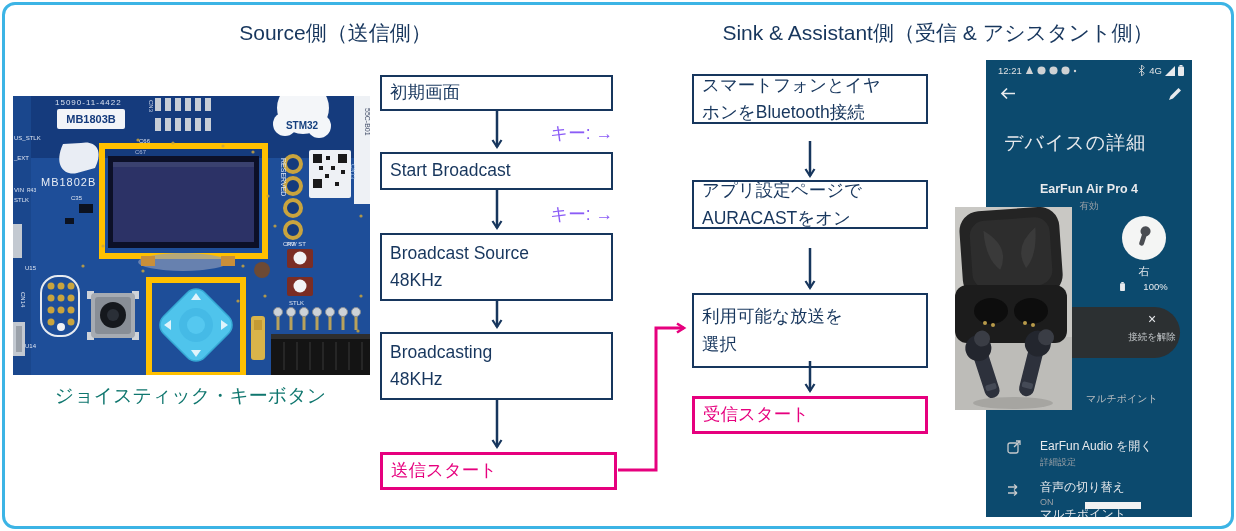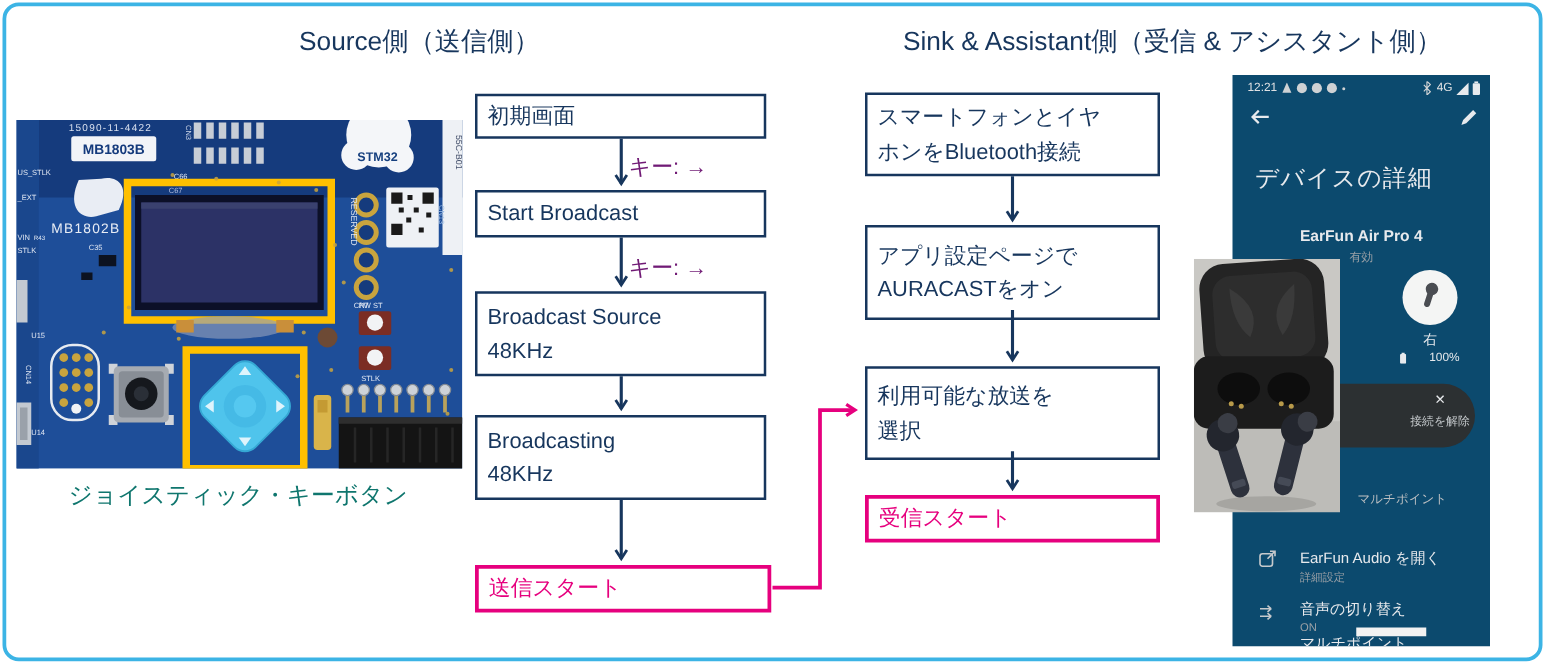--- a/index.html
+++ b/index.html
@@ -4,21 +4,21 @@
 <style>
   *{box-sizing:border-box;margin:0;padding:0}
   html,body{width:1236px;height:531px;background:#fff;font-family:"Liberation Sans",sans-serif}
   .stage{position:relative;width:1236px;height:531px;background:#fff;overflow:hidden}
   .abs{position:absolute}
   .frame{left:2px;top:2px;width:1232px;height:527px;border:3px solid #3cb4e5;border-radius:13px}
   .title{color:#17365d;font-size:21px;text-align:center;white-space:nowrap}
   .fbox{border:2.5px solid #17365d;background:#fff;color:#17365d;font-size:17.5px;line-height:1.55;
         padding:2px 8px;display:flex;flex-direction:column;justify-content:center;align-items:flex-start}
   .fbox.accent{border:3px solid #e6007e;color:#e6007e}
-  .keylabel{color:#701a75;font-size:17.5px;text-align:left;width:110px;white-space:nowrap}
+  .keylabel{color:#8b5cf6;font-size:17.5px;text-align:right;width:110px;white-space:nowrap}
   .caption{color:#0f766e;font-size:19px;text-align:center;white-space:nowrap}
   .arrows{left:0;top:0;pointer-events:none}
   
   .phone{left:986px;top:60px;width:206px;height:457px;background:#0c4a6e;color:#e8eaed;overflow:hidden}
   .phone .sb{top:5px;font-size:9.5px;display:inline-flex;align-items:center;gap:3px;color:#dfe1e3}
   .phone .ptitle{left:18px;top:70px;font-size:19px;letter-spacing:1px}
   .pcenter{width:100%;text-align:center}
   .budcircle{left:136px;top:156px;width:44px;height:44px;border-radius:50%;background:#f4f5f4;
              display:flex;align-items:center;justify-content:center}
   .panel{left:9px;top:247px;width:185px;height:51px;border-radius:26px;background:#2c3032}
@@ -248,25 +248,25 @@
     <span>48KHz</span>
   </div>
   <div class="abs fbox" style="left:380px;top:332px;width:233px;height:68px">
     <span>Broadcasting</span>
     <span>48KHz</span>
   </div>
   <div class="abs fbox accent" style="left:380px;top:452px;width:237px;height:38px">
     <span>送信スタート</span>
   </div>
 
-  <div class="abs fbox" style="left:692px;top:74px;width:236px;height:67px">
+  <div class="abs fbox" style="left:692px;top:74px;width:236px;height:50px">
     <span>スマートフォンとイヤ</span>
     <span>ホンをBluetooth接続</span>
   </div>
-  <div class="abs fbox" style="left:692px;top:180px;width:236px;height:76px">
+  <div class="abs fbox" style="left:692px;top:180px;width:236px;height:49px">
     <span>アプリ設定ページで</span>
     <span>AURACASTをオン</span>
   </div>
   <div class="abs fbox" style="left:692px;top:293px;width:236px;height:75px">
     <span>利用可能な放送を</span>
     <span>選択</span>
   </div>
   <div class="abs fbox accent" style="left:692px;top:396px;width:236px;height:38px">
     <span>受信スタート</span>
   </div>

